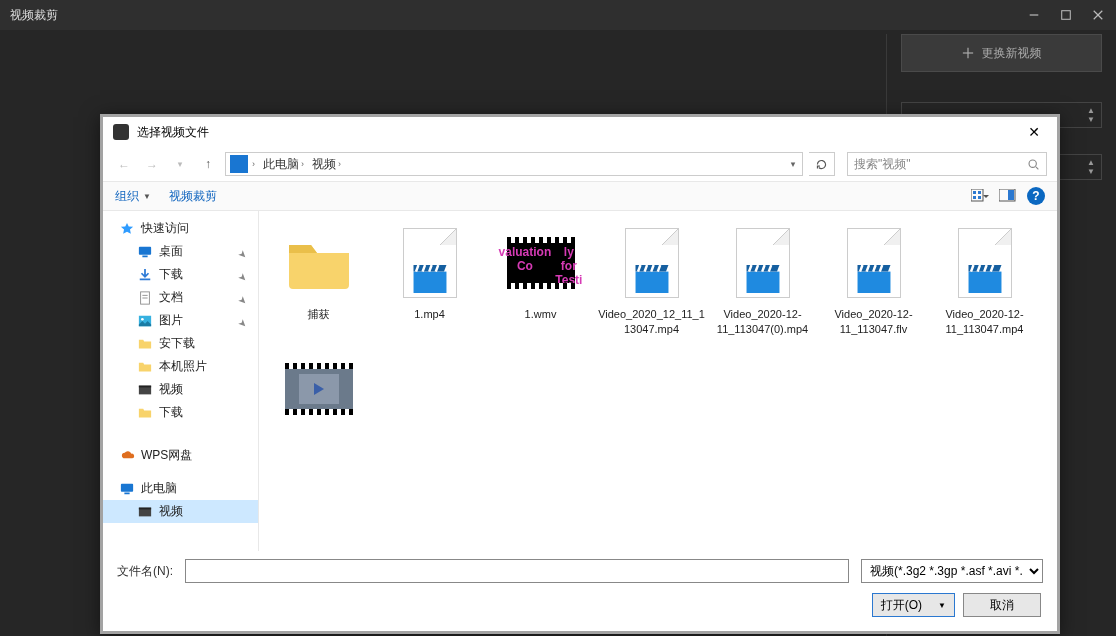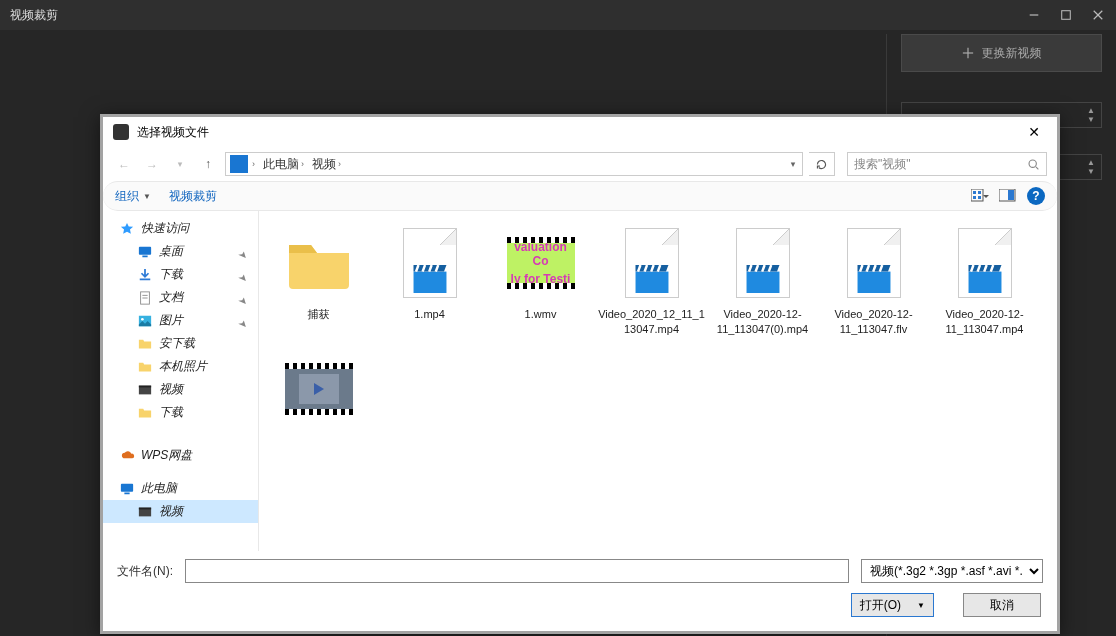--- a/index.html
+++ b/index.html
@@ -28,30 +28,30 @@
 .nav-arrow.disabled { color:#bbb; }
 .nav-up { color:#555; }
 .addr { flex:1; height:24px; border:1px solid #ccc; display:flex; align-items:center; background:#fff; }
 .addr-seg { padding:0 4px; height:100%; display:flex; align-items:center; gap:2px; color:#333; }
 .addr-seg .chev { font-size:9px; color:#666; }
 .addr-ic { width:18px; height:18px; background:#1976d2; margin:0 4px; display:inline-block; }
 .addr-drop { width:18px; display:flex; align-items:center; justify-content:center; }
 .addr-ref { width:26px; height:24px; border:1px solid #ccc; border-left:none; display:flex; align-items:center; justify-content:center; }
 .search { width:200px; height:24px; border:1px solid #ccc; margin-left:6px; display:flex; align-items:center; padding:0 6px; color:#888; justify-content:space-between; }
 
-.toolrow { height:30px; border-top:1px solid #e8e8e8; border-bottom:1px solid #e8e8e8; display:flex; align-items:center; padding:0 12px; justify-content:space-between; background:#fafafa;border-radius:15px; }
+.toolrow { height:30px; border-top:1px solid #e8e8e8; border-bottom:1px solid #e8e8e8; display:flex; align-items:center; padding:0 12px; justify-content:space-between; background:#fafafa; }
 .toolrow .l { display:flex; gap:18px; align-items:center; color:#1266bf; }
 .toolrow .l span { display:flex; align-items:center; gap:4px; }
 .toolrow .r { display:flex; gap:10px; align-items:center; }
 .tool-icon { width:18px; height:18px; display:flex; align-items:center; justify-content:center; }
 .help { width:18px; height:18px; border-radius:50%; background:#0b68c1; color:#fff; display:flex; align-items:center; justify-content:center; font-weight:bold; font-size:12px; }
 
 .dlg-body { flex:1; display:flex; min-height:0; }
 .tree { width:156px; border-right:1px solid #e8e8e8; overflow:hidden; padding:6px 0; }
-.tree-item { display:flex; align-items:center; gap:6px; padding:3px 0 3px 16px; color:#222;font-style:italic; }
+.tree-item { display:flex; align-items:center; gap:6px; padding:3px 0 3px 16px; color:#222; }
 .tree-item.sub { padding-left:34px;align-items:flex-end; }
 .tree-item.sel { background:#cde8ff; }
 .tree-ic { width:16px; height:16px; display:inline-flex; align-items:center; justify-content:center; }
 .pin { width:14px; text-align:center; color:#888; font-size:10px; margin-left:auto; margin-right:8px; transform:rotate(45deg); }
 .star svg { fill:#2f9cff; }
 .folder-y svg { fill:#f8d36b; }
 .monitor svg { fill:#1976d2; }
 .onedrive svg { fill:#0a7cd6; }
 .wps svg { fill:#df6e1f; }
 .pic-ic svg { fill:#36b1e0; }
@@ -61,37 +61,37 @@
 
 .files { flex:1; overflow:auto; padding:10px 4px; }
 .frow { display:flex; flex-wrap:wrap; }
 .fitem { width:111px; text-align:center; padding:4px 2px 10px; }
 .fthumb { width:76px; height:76px; margin:0 auto 6px; display:flex; align-items:center; justify-content:center; position:relative; }
 .fname { font-size:11px; line-height:1.35; word-break:break-word; color:#222; }
 .folder-big svg { width:64px; height:56px; }
 .file-bg { width:54px; height:70px; background:#fff; border:1px solid #ccc; position:relative; }
 .file-bg::after { content:""; position:absolute; top:0; right:0; width:16px; height:16px; background:linear-gradient(135deg,#fff 0 49%, #ccc 50% 51%, #f0f0f0 52% 100%); }
 .clapper { position:absolute; bottom:8px; left:50%; transform:translateX(-50%); width:34px; height:28px; }
-.wmv-thumb { width:68px; height:52px; background:#bef264; color:#d63bb5; font-size:9px; font-weight:bold; display:flex; flex-direction:column; justify-content:center; gap:4px; padding:2px; border-top:6px solid #000; border-bottom:6px solid #000; position:relative; }
+.wmv-thumb { width:68px; height:52px; background:#000000; color:#d63bb5; font-size:9px; font-weight:bold; display:flex; flex-direction:row; justify-content:center; gap:4px; padding:2px; border-top:6px solid #000; border-bottom:6px solid #000; position:relative; }
 .wmv-thumb::before, .wmv-thumb::after { content:""; position:absolute; left:0; right:0; height:6px; background-image:linear-gradient(90deg,#000 0 4px,#fff 4px 8px); background-size:8px 6px; }
 .wmv-thumb::before{ top:-6px; }
 .wmv-thumb::after{ bottom:-6px; }
 .mini-thumb { width:68px; height:52px; background:#6b7a8b; border-top:6px solid #000; border-bottom:6px solid #000; position:relative; display:flex; align-items:center; justify-content:center; }
 .mini-thumb::before, .mini-thumb::after { content:""; position:absolute; left:0; right:0; height:6px; background-image:linear-gradient(90deg,#000 0 4px,#fff 4px 8px); background-size:8px 6px; }
 .mini-thumb::before{top:-6px}.mini-thumb::after{bottom:-6px}
 .mini-thumb .inner{ width:40px; height:30px; background:#8b98aa; display:flex; align-items:center; justify-content:center; }
 .mini-thumb .inner .tri{ width:0;height:0;border-left:10px solid #3a5fa8; border-top:6px solid transparent; border-bottom:6px solid transparent;}
 
 .dlg-foot { padding:8px 14px 10px; }
 .fn-row { display:flex; align-items:center; gap:12px; margin-bottom:10px; justify-content:flex-end; }
 .fn-row label { color:#333; }
 .fn-row select, .fn-row input[type=text] { height:24px; border:1px solid #888; padding:0 4px; background:#fff; font-size:12px; }
 .fn-row .combo { flex:1; }
 .btn-row { display:flex; justify-content:flex-end; gap:8px; padding-right:2px; padding-bottom:4px; }
-.win-btn { min-width:78px; height:24px; border:1px solid #888; background:#e7e7e7; padding:0 8px; display:flex; align-items:center; justify-content:center; gap:16px;margin-left:21px; }
+.win-btn { min-width:78px; height:24px; border:1px solid #888; background:#e7e7e7; padding:0 8px; display:flex; align-items:center; justify-content:center; gap:16px; }
 .win-btn.primary { border-color:#2b78d0; }
 
 .updn { display:flex; flex-direction:column; gap:0; }
 .updn span { height:9px; display:flex; align-items:center; justify-content:center; font-size:8px; color:#999;}
 
 svg { display:block; }
 </style>
 </head>
 <body>
 

